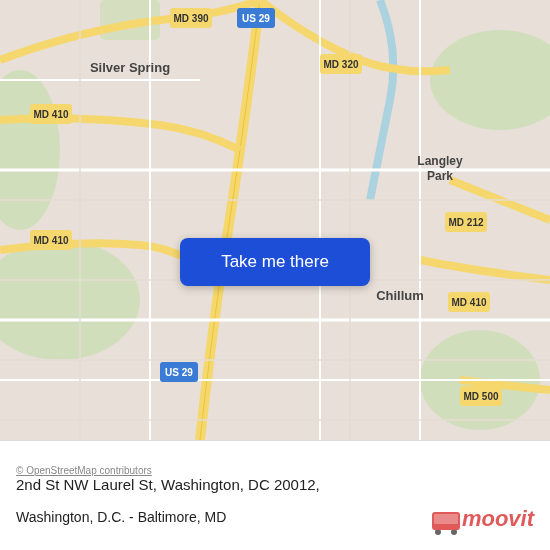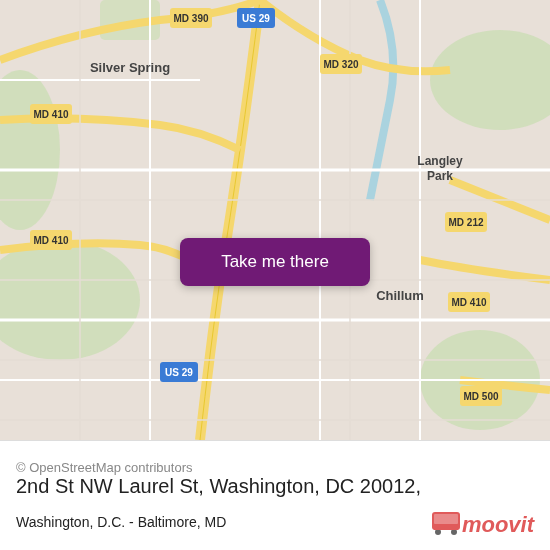--- a/index.html
+++ b/index.html
@@ -27,55 +27,56 @@
       bottom: 0;
       left: 0;
       display: flex;
       flex-direction: column;
       justify-content: center;
       padding: 12px 16px 8px 16px;
       border-top: 1px solid #ddd;
     }
 
     #address-line1 {
-      font-size: 20px;
+      font-size: 15px;
       color: #222;
       font-weight: 400;
       margin-bottom: 16px;
     }
 
     #address-line2 {
       font-size: 14px;
       color: #222;
       font-weight: 400;
       margin-bottom: 6px;
     }
 
     #osm-credit {
-      font-size: 13px;
+      font-size: 10px;
       color: #888;
       margin-bottom: 0;
+      text-decoration: underline;
     }
 
     #moovit-logo {
       position: absolute;
       bottom: 12px;
       right: 16px;
       display: flex;
-      align-items: flex-end;
+      align-items: flex-start;
       gap: 0;
     }
 
     
     #take-me-there-btn {
       position: absolute;
       top: 50%;
       left: 50%;
       transform: translate(-50%, -50%);
-      background: #701a75;
+      background: #1d4ed8;
       color: white;
       border: none;
       border-radius: 8px;
       padding: 14px 28px;
       font-size: 17px;
       font-weight: 500;
       cursor: pointer;
       white-space: nowrap;
       display: flex;
       flex-direction: column;

